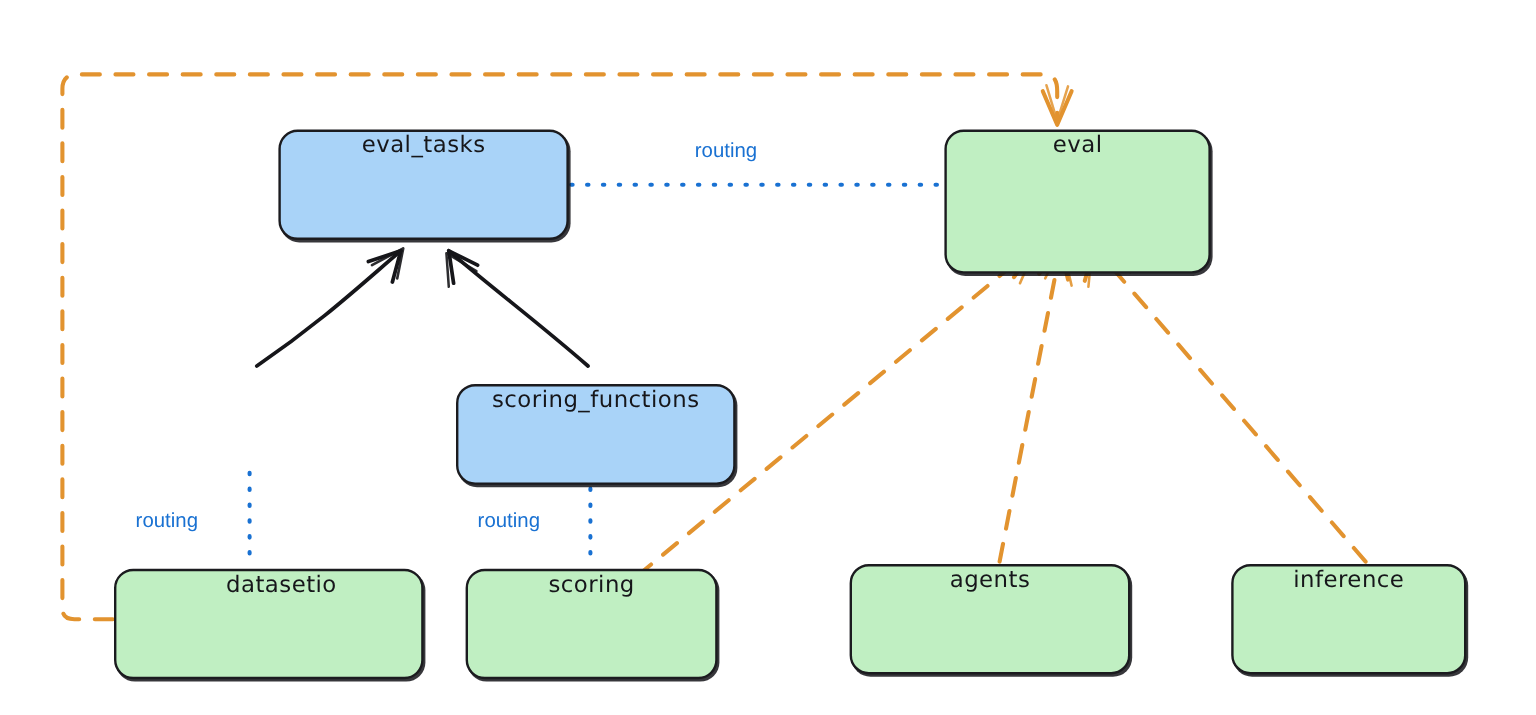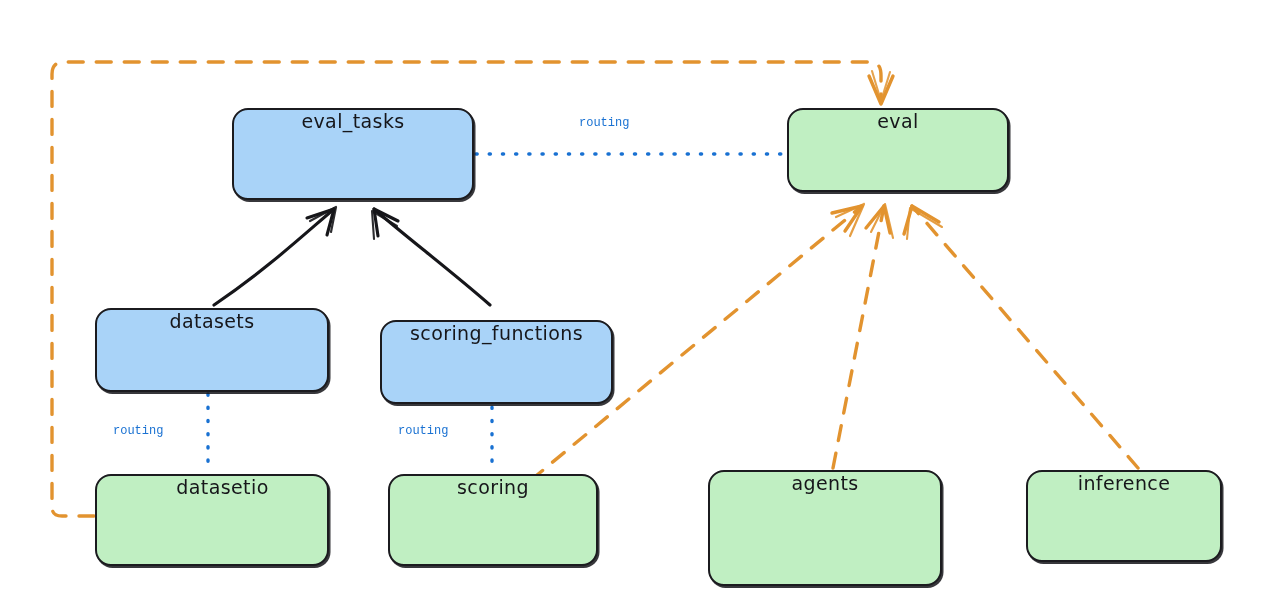--- a/index.html
+++ b/index.html
@@ -46,22 +46,22 @@
     color: #16161a;
     white-space: nowrap;
     user-select: none;
   }
   .node.blue  { background: #a9d3f8; }
   .node.green { background: #c0efc2; }
 
   .edge-label {
     position: absolute;
     z-index: 4;
-    font-family: Liberation Mono, monospace;
-    font-size: 12px;
+    font-family: Liberation Sans, sans-serif;
+    font-size: 17px;
     color: #1971d2;
     white-space: nowrap;
     user-select: none;
   }
 </style>
 </head>
 <body>
 
 <div id="canvas">
 
@@ -117,41 +117,38 @@
       <path d="M 881 104 L 869 76 M 881 104 L 893 76" fill="none" stroke="#e2932f" stroke-width="3.4" stroke-linecap="round" stroke-linejoin="round"></path>
       <path d="M 881 101 L 872 71 M 881 101 L 890 72" fill="none" stroke="#e2932f" stroke-width="2.1" stroke-linecap="round" stroke-linejoin="round" opacity="0.85"></path>
     </g>
 
   </svg>
 
   <div class="node blue" style="left:232px; top:108px; width:242px; height:92px;">
     <span class="node-label">eval_tasks</span>
   </div>
 
-  <div class="node green" style="left:787px; top:108px; width:222px; height:84px;">
+  <div class="node green" style="left:787px; top:108px; width:222px; height:120px;">
     <span class="node-label">eval</span>
   </div>
 
-  <div class="node blue" style="left:95px; top:308px; width:234px; height:84px;">
-    <span class="node-label">datasets</span>
-  </div>
 
   <div class="node blue" style="left:380px; top:320px; width:233px; height:84px;">
     <span class="node-label">scoring_functions</span>
   </div>
 
-  <div class="node green" style="left:95px; top:474px; width:234px; height:92px;padding-left:21px;">
+  <div class="node green" style="left:95px; top:474px; width:258px; height:92px;padding-left:21px;">
     <span class="node-label">datasetio</span>
   </div>
 
   <div class="node green" style="left:388px; top:474px; width:210px; height:92px;">
     <span class="node-label">scoring</span>
   </div>
 
-  <div class="node green" style="left:708px; top:470px; width:234px; height:116px;">
+  <div class="node green" style="left:708px; top:470px; width:234px; height:92px;">
     <span class="node-label">agents</span>
   </div>
 
   <div class="node green" style="left:1026px; top:470px; width:196px; height:92px;">
     <span class="node-label">inference</span>
   </div>
 
   <span class="edge-label" style="left:579px; top:116px;">routing</span>
 
   <span class="edge-label" style="left:113px; top:424px;">routing</span>

